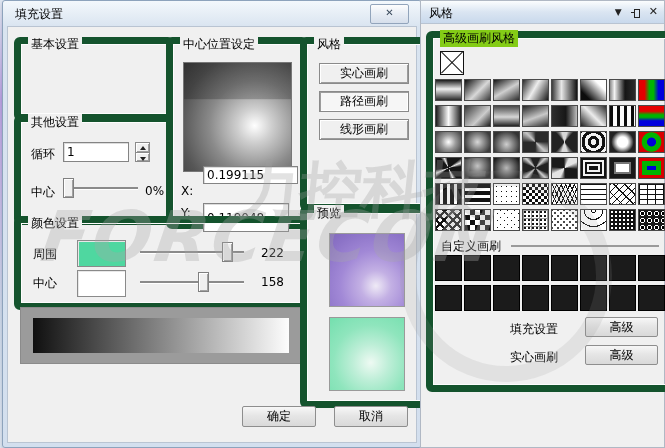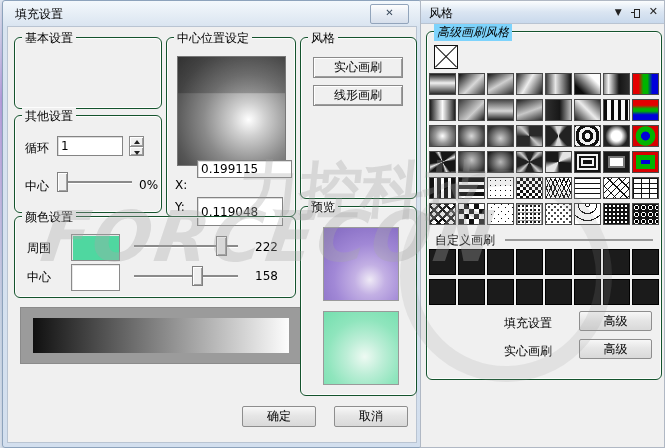--- a/index.html
+++ b/index.html
@@ -15,21 +15,21 @@
     background:linear-gradient(180deg,#f3f8fc,#d9e4f0 26px,#d3dfee);
     border:1px solid #8da3bc;border-radius:3px;box-shadow:1px 2px 4px rgba(0,0,0,.25);}
   .dialog-title{position:absolute;left:12px;top:5px;font-size:12px;}
   .win-close{position:absolute;right:12px;top:3px;width:37px;height:18px;
     background:linear-gradient(180deg,#fdfdfd,#e9eef5 45%,#d6dfeb);
     border:1px solid #92a4bb;border-radius:2px;text-align:center;line-height:16px;
     font-size:10px;color:#3a4a5c;cursor:default;}
   .dialog-content{position:absolute;left:4px;top:25px;width:408px;height:415px;
     background:#f0f0f0;border:1px solid #b9c4d2;}
 
-  .group{position:absolute;border:1px solid #14532d;border-radius:6px;box-shadow:inset 0 0 0 1px #fdfdfd;}
+  .group{position:absolute;border:7px solid #14532d;border-radius:6px;box-shadow:inset 0 0 0 1px #fdfdfd;}
   .legend{position:absolute;top:-8px;left:7px;background:#f0f0f0;padding:0 3px;font-size:12px;white-space:nowrap;}
 
   
   .radio-wrap{position:absolute;left:12px;top:18px;width:130px;display:flex;flex-wrap:wrap;row-gap:11px;column-gap:8px;}
   .radio-item{display:flex;align-items:center;gap:5px;}
   .radio{position:relative;width:11px;height:11px;border-radius:50%;background:#fff;
     border:1px solid #6e6e6e;box-shadow:inset 1px 1px 1px #b9b9b9;}
   .radio.checked::after{content:'';position:absolute;left:3px;top:3px;width:4px;height:4px;border-radius:50%;background:#111;}
 
   .lbl{position:absolute;font-size:12px;}
@@ -196,20 +196,21 @@
         <div class="lbl" style="left:8px;top:140px;">X:</div>
         <input class="field" style="left: 30px; top: 122px; width: 95px; height: 18px;" value="0.199115">
         <div class="lbl" style="left:8px;top:162px;">Y:</div>
         <input class="field" style="left: 30px; top: 159px; width: 86px; height: 29px;" value="0.119048">
       </div>
 
       <div class="group" style="left:292px;top:10px;width:115px;height:160px;">
         <div class="legend">风格</div>
         <div class="style-btn-col">
             <button class="style-btn">实心画刷</button>
+            <button class="style-btn pressed">路径画刷</button>
             <button class="style-btn">线形画刷</button>
           </div>
       </div>
 
       <div class="group" style="left:6px;top:189px;width:280px;height:80px;">
         <div class="legend">颜色设置</div>
         <div class="lbl" style="left:12px;top:23px;">周围</div>
         <div class="swatch" style="left: 56px; top: 17px; width: 47px; height: 25px; background: rgb(79, 215, 160);"></div>
         <div class="slider" style="left:118px;top:19px;width:106px;">
           <div class="track"></div>
@@ -244,21 +245,21 @@
     <div class="panel-header">
       <div class="panel-title">风格</div>
       <div class="panel-icons">
         <span class="panel-icon">▼</span>
         <span class="pin-icon"></span>
         <span class="panel-icon" style="font-size:11px;">✕</span>
       </div>
     </div>
 
     <div class="group adv-group">
-      <div class="legend" style="background:#7dd3fc;font-style:italic;">高级画刷风格</div>
+      <div class="legend" style="background:#84cc16;">高级画刷风格</div>
       <div class="none-cell"></div>
       <div class="cellgrid" style="left:2px;top:41px;">
           <div class="cell bc-grad-h-band"></div>
           <div class="cell bc-grad-diag-1"></div>
           <div class="cell bc-grad-diag-2"></div>
           <div class="cell bc-grad-diag-band"></div>
           <div class="cell bc-grad-v-1"></div>
           <div class="cell bc-grad-diag-split"></div>
           <div class="cell bc-grad-v-edge"></div>
           <div class="cell bc-rgb-vertical"></div>

